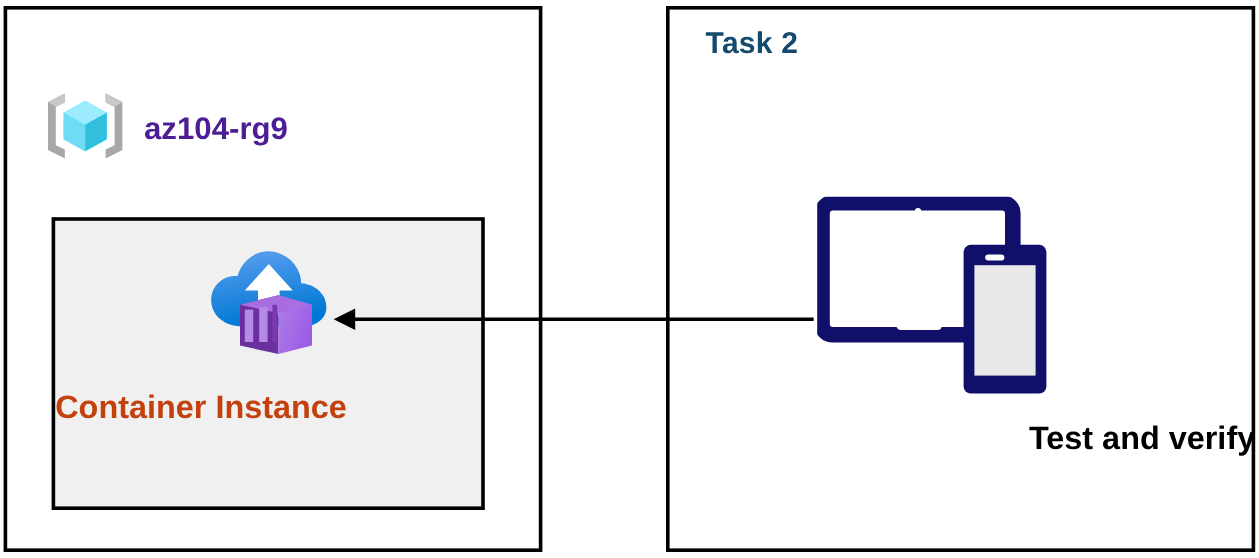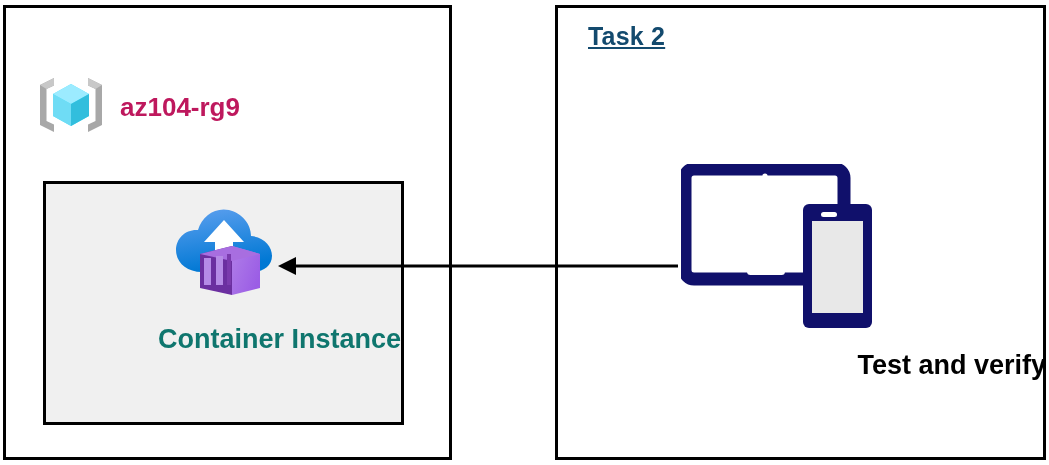--- a/index.html
+++ b/index.html
@@ -34,35 +34,35 @@
 
   .panel-title {
     position: absolute;
     font-size: 25px;
     font-weight: bold;
     color: #134a6e;
     letter-spacing: 0.2px;
     white-space: nowrap;
   }
   #panel-task1 .panel-title { left: 26px; top: 14px; }
-  #panel-task2 .panel-title { left: 30px; top: 14px; text-decoration: underline; }
+  #panel-task2 .panel-title { left: 30px; top: 14px; }
 
   
   .rg-row {
     position: absolute;
     left: 30px;
     top: 62px;
     display: flex;
     align-items: center;
     gap: 14px;
   }
   .rg-label {
     font-size: 26px;
     font-weight: bold;
-    color: #be185d;
+    color: #4c1d95;
     white-space: nowrap;
   }
 
   
   #container-instance-box {
     position: absolute;
     left: 37px;
     top: 173px;
     width: 361px;
     height: 244px;
@@ -74,24 +74,24 @@
     position: absolute;
     left: 50%;
     top: 18px;
     transform: translateX(-50%);
   }
   .box-label {
     position: absolute;
     left: 0;
     right: 0;
     top: 140px;
-    text-align: right;
+    text-align: left;
     font-size: 27px;
     font-weight: bold;
-    color: #0f766e;
+    color: #c2410c;
     white-space: nowrap;
   }
 
   
   #devices-icon-wrap {
     position: absolute;
     left: 681px;
     top: 164px;
   }
   #test-verify-label {

